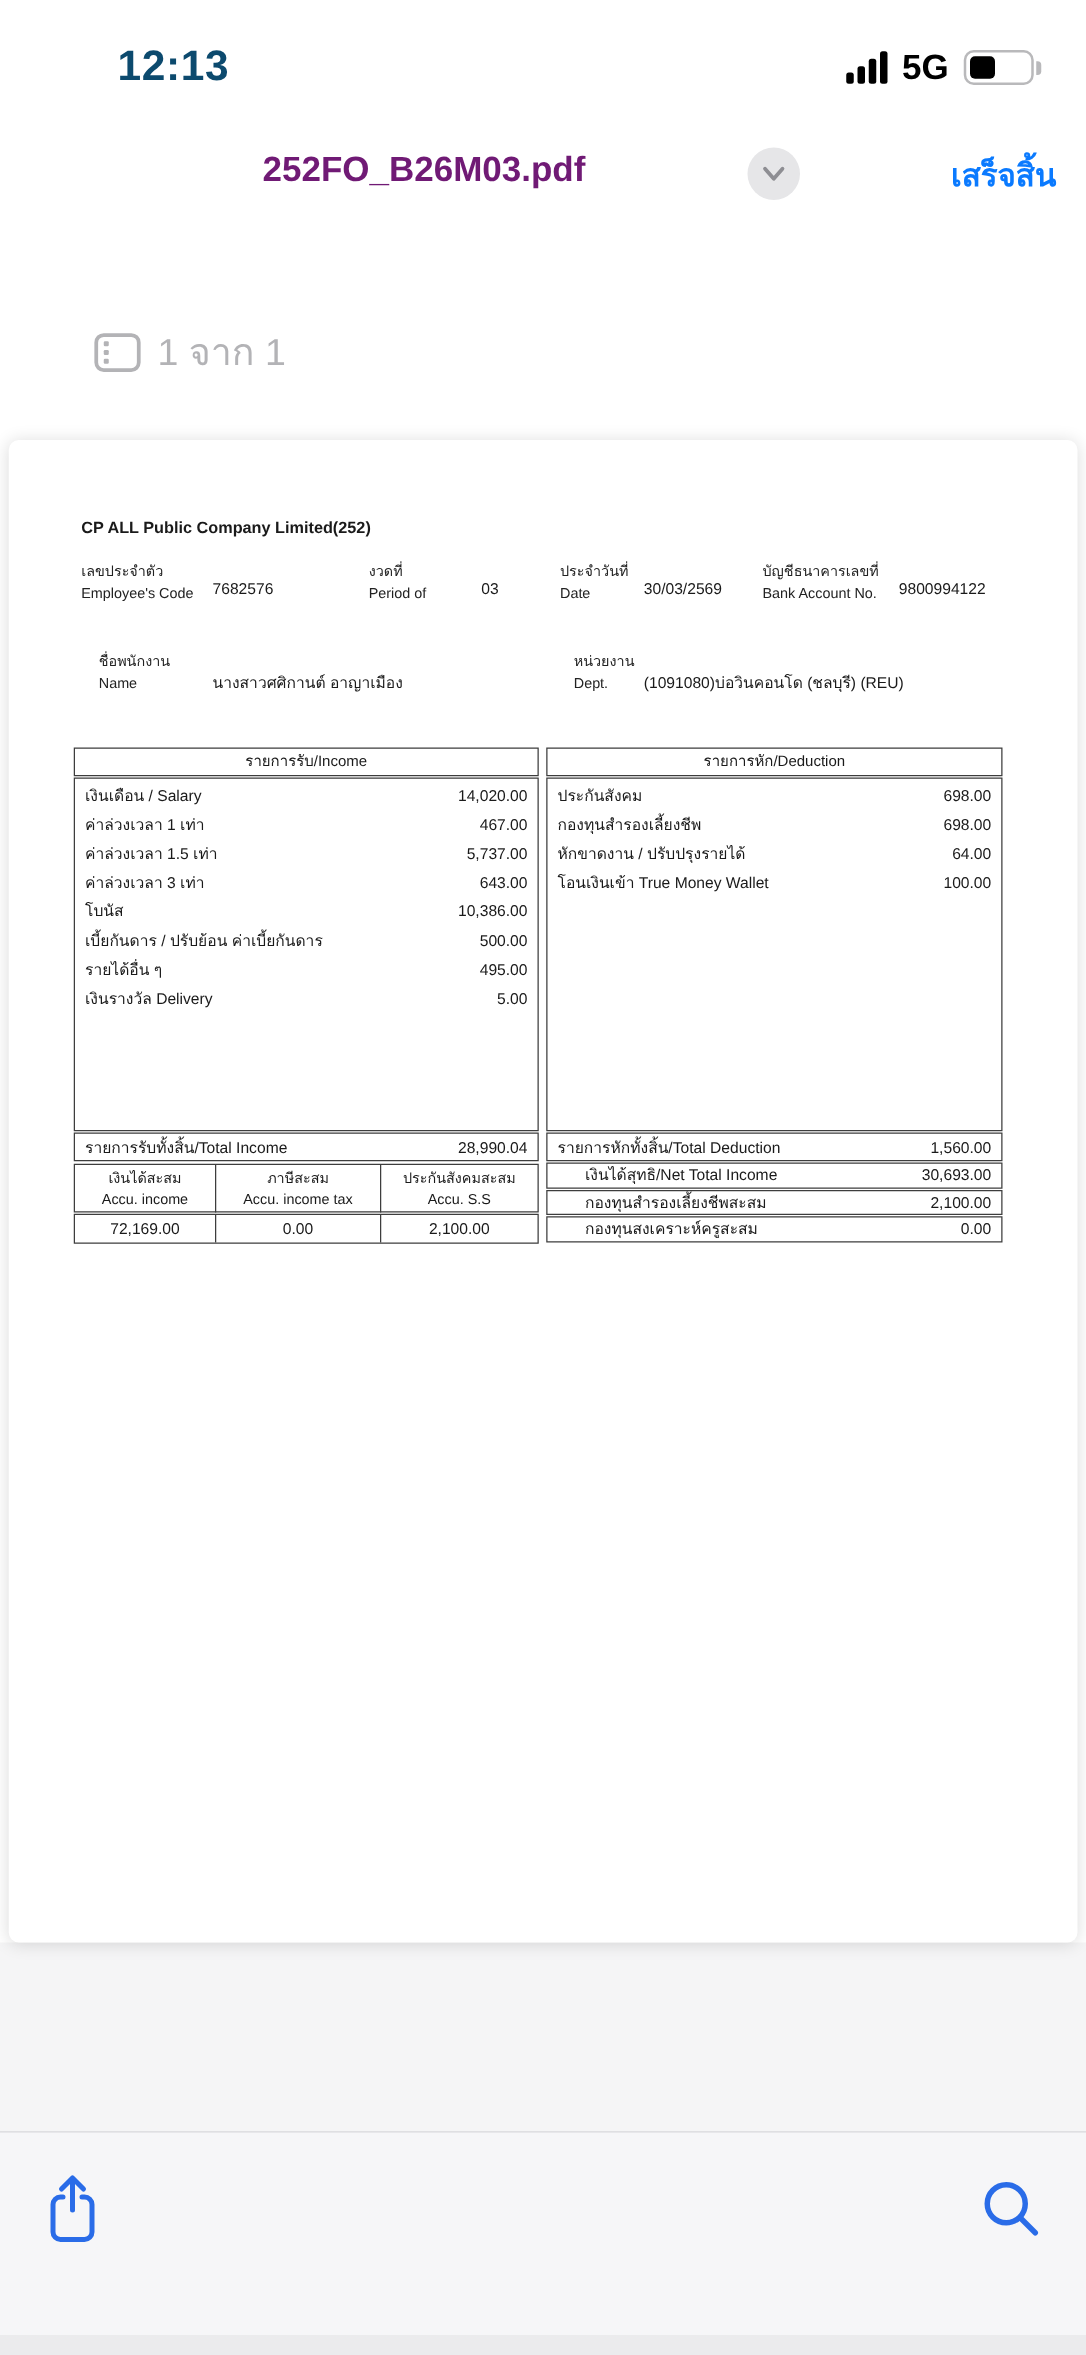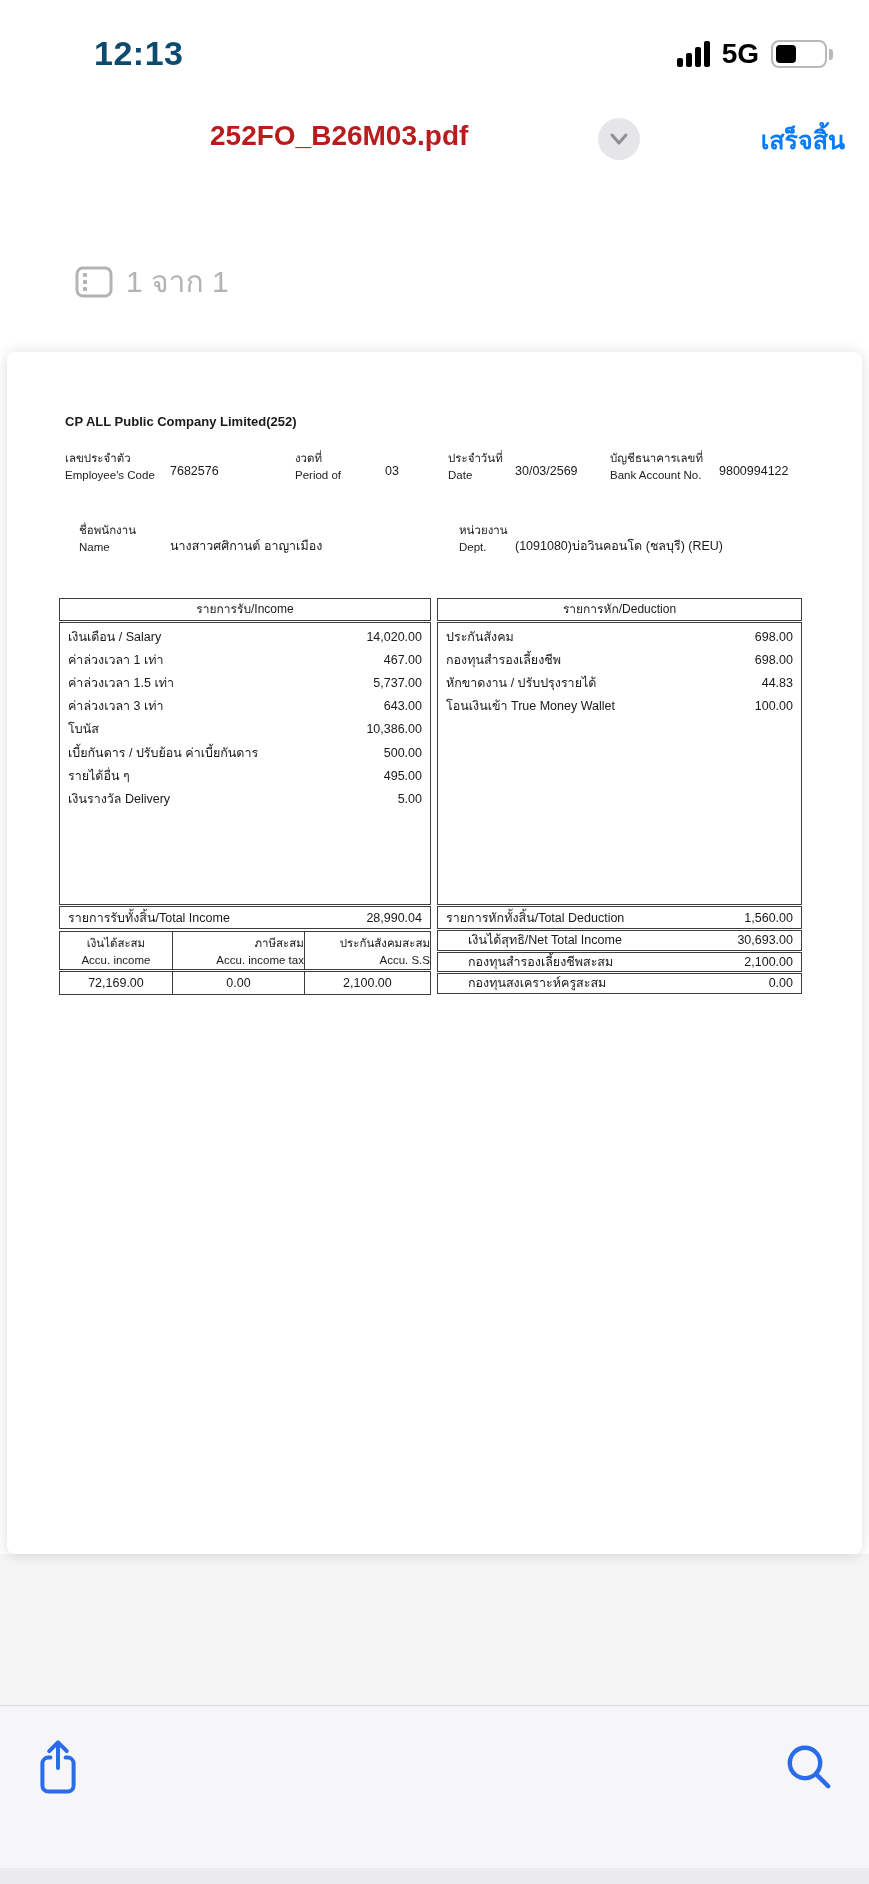--- a/index.html
+++ b/index.html
@@ -19,21 +19,21 @@
   .signal i:nth-child(1){height:9px;} .signal i:nth-child(2){height:14px;}
   .signal i:nth-child(3){height:20px;} .signal i:nth-child(4){height:26px;}
   .net-label { font-size:28px; font-weight:600; color:#000; }
   .battery { position:relative; display:flex; align-items:center; }
   .battery-body { width:56px; height:28px; border:2.5px solid #b9b9bb; border-radius:8px; padding:3px; }
   .battery-fill { width:20px; height:100%; background:#000; border-radius:4px; }
   .battery-cap { width:4px; height:11px; background:#b9b9bb; border-radius:0 3px 3px 0; margin-left:2px; }
 
   
   .titlebar { position:absolute; left:0; top:100px; width:100%; height:90px; background:#fff; }
-  .doc-title { position:absolute; left:210px; top:20px; font-size:28px; font-weight:bold; color:#b91c1c; }
+  .doc-title { position:absolute; left:210px; top:20px; font-size:28px; font-weight:bold; color:#701a75; }
   .title-chevron-btn { position:absolute; left:598px; top:18px; width:42px; height:42px; border-radius:50%;
     background:#e6e6e8; display:flex; align-items:center; justify-content:center; border:none; cursor:pointer; }
   .done-btn { position:absolute; right:24px; top:20px; font-size:25px; font-weight:600; color:#0a7aff;
     background:none; border:none; cursor:pointer; font-family:inherit; }
 
   
   .page-indicator { position:absolute; left:74px; top:258px; display:flex; align-items:center; gap:12px;
     color:#b3b3b6; font-size:30px; cursor:pointer; }
   .lower-bg { position:absolute; left:0; top:1554px; width:100%; bottom:0; background:#f5f5f6; }
 
@@ -58,21 +58,21 @@
   .ptable.right { left:430px; width:365px; }
   .thead { border:1px solid #3d3d3d; height:23px; line-height:21px; text-align:center; font-size:12px; }
   .tbody { border:1px solid #3d3d3d; margin-top:1px; height:283px; padding-top:2px; overflow:hidden; }
   .trow { height:23.2px; display:flex; align-items:center; justify-content:space-between; padding:0 8px; }
   .trow .tval { text-align:right; }
   .total-row { border:1px solid #3d3d3d; margin-top:1px; height:23px; display:flex; align-items:center;
     justify-content:space-between; padding:0 8px; }
   .accu-head { border:1px solid #3d3d3d; margin-top:2px; display:grid; grid-template-columns:95fr 112fr 107fr;
     height:39px; text-align:center; font-size:11.5px; line-height:1.5; }
   .accu-head > div { padding-top:3px; }
-  .accu-head > div + div { border-left:1px solid #3d3d3d;text-align:right; }
+  .accu-head > div + div { border-left:1px solid #3d3d3d; }
   .accu-vals { border:1px solid #3d3d3d; margin-top:1px; display:grid; grid-template-columns:95fr 112fr 107fr;
     height:24px; align-items:center; text-align:center; }
   .accu-vals > div + div { border-left:1px solid #3d3d3d; height:100%; line-height:22px; }
   .sum-row { border:1px solid #3d3d3d; margin-top:1px; height:20.5px; display:flex; align-items:center;
     padding-right:8px; }
   .sum-row .slabel { padding-left:30px; }
   .sum-row .sval { margin-left:auto; }
 
   
   .toolbar { position:absolute; left:0; top:1705px; width:100%; height:179px; background:#f6f6f8;
@@ -226,21 +226,21 @@
         <div class="trow">
             <span class="tlabel">ประกันสังคม</span>
             <span class="tval">698.00</span>
           </div>
         <div class="trow">
             <span class="tlabel">กองทุนสำรองเลี้ยงชีพ</span>
             <span class="tval">698.00</span>
           </div>
         <div class="trow">
             <span class="tlabel">หักขาดงาน / ปรับปรุงรายได้</span>
-            <span class="tval">44.83</span>
+            <span class="tval">64.00</span>
           </div>
         <div class="trow">
             <span class="tlabel">โอนเงินเข้า True Money Wallet</span>
             <span class="tval">100.00</span>
           </div>
       </div>
       <div class="total-row">
         <span>รายการหักทั้งสิ้น/Total Deduction</span>
         <span>1,560.00</span>
       </div>

